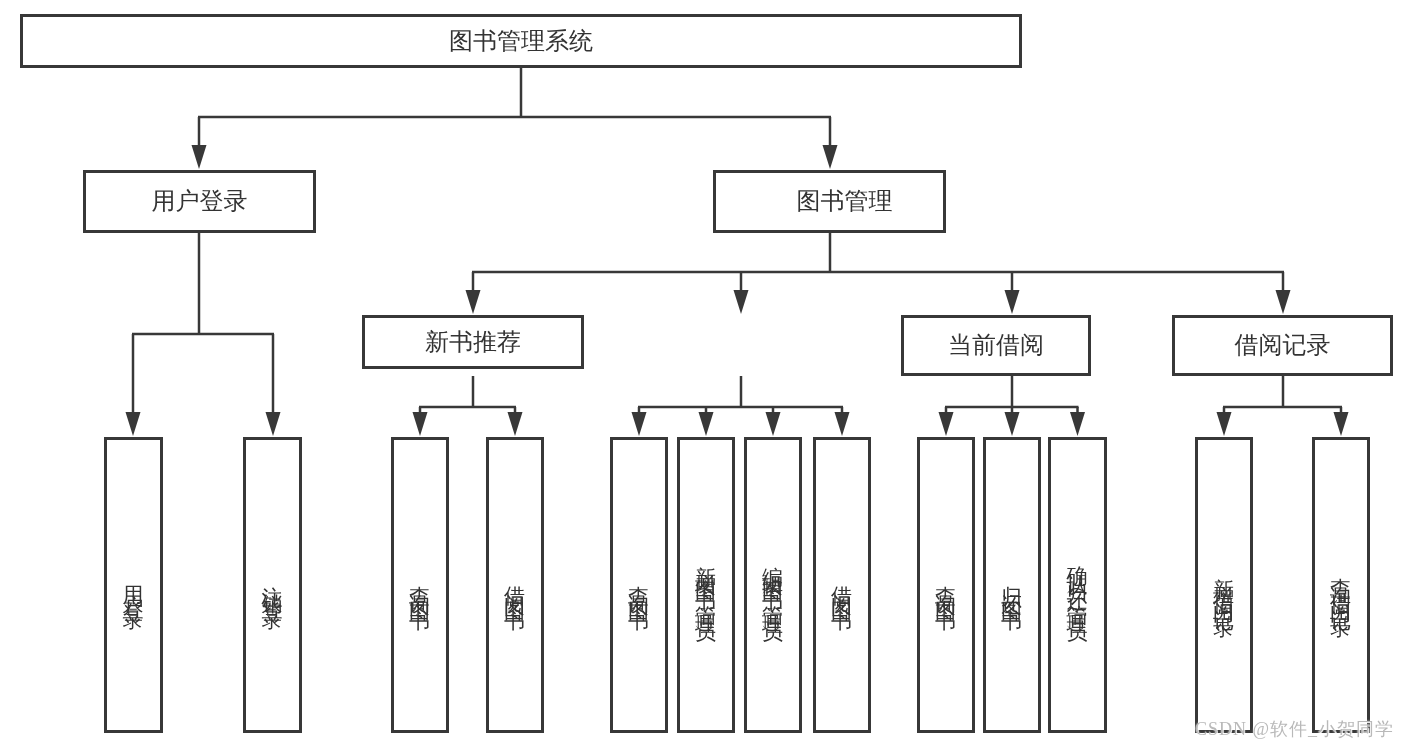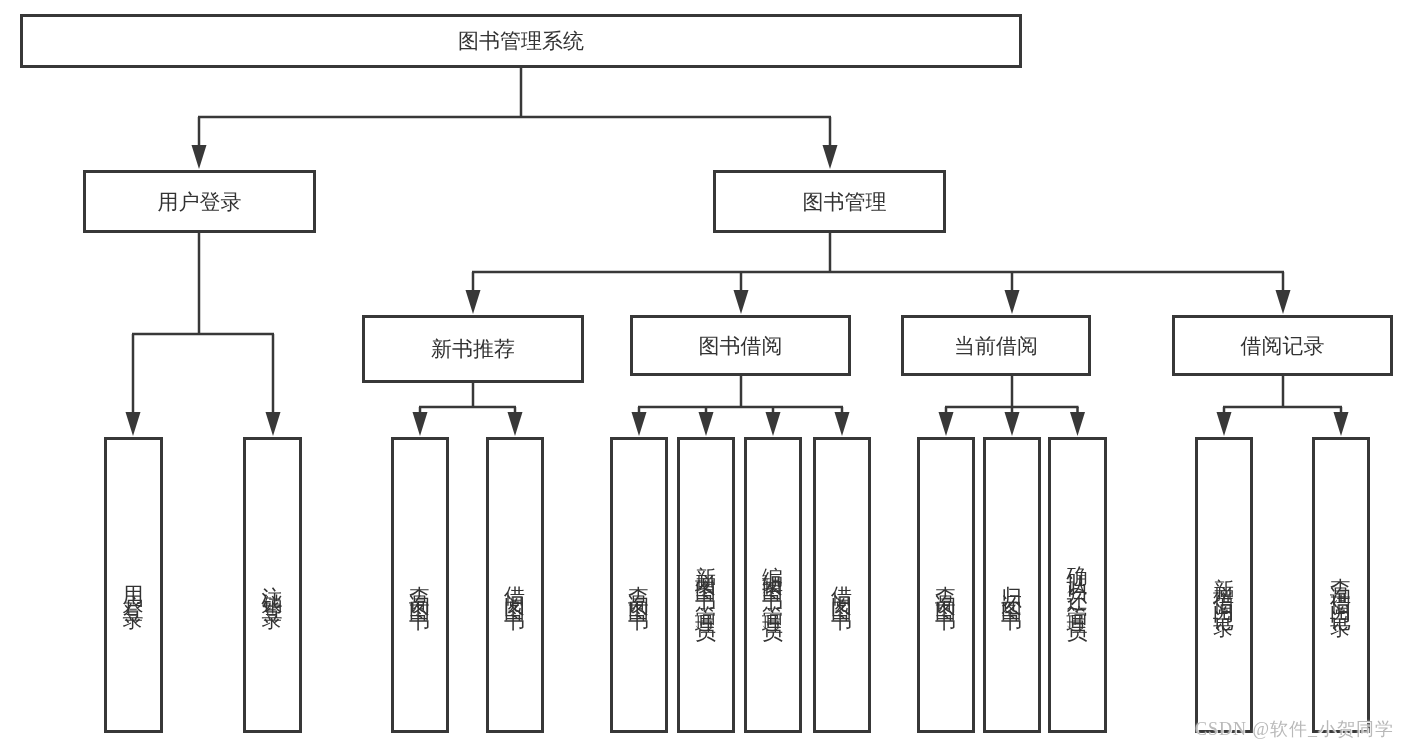--- a/index.html
+++ b/index.html
@@ -24,35 +24,35 @@
 
   .node {
     position: absolute;
     box-sizing: border-box;
     border: 3px solid var(--line-color, #383838);
     background: #ffffff;
     color: var(--text-color, #333333);
     display: flex;
     align-items: center;
     justify-content: center;
-    font-size: 21px;
+    font-size: 24px;
     line-height: 1.2;
     white-space: nowrap;
   }
   .node.leaf {
     writing-mode: vertical-rl;
     text-orientation: mixed;
     letter-spacing: 8px;
     font-size: 21px;
   }
   
   .n-root   { left: 20px;   top: 14px;  width: 1002px; height: 54px; }
   .n-login  { left: 83px;   top: 170px; width: 233px;  height: 63px; }
   .n-mgmt   { left: 713px;  top: 170px; width: 233px;  height: 63px; padding-left: 30px; }
-  .n-rec    { left: 362px;  top: 315px; width: 222px;  height: 68px; }
+  .n-rec    { left: 362px;  top: 315px; width: 222px;  height: 54px; }
   .n-borrow { left: 630px;  top: 315px; width: 221px;  height: 61px; }
   .n-cur    { left: 901px;  top: 315px; width: 190px;  height: 61px; }
   .n-hist   { left: 1172px; top: 315px; width: 221px;  height: 61px; }
   .leaf     { top: 437px; height: 296px; width: 59px; }
   .l1  { left: 104px; }
   .l2  { left: 243px; }
   .l3  { left: 391px; width: 58px; }
   .l4  { left: 486px; width: 58px; }
   .l5  { left: 610px; width: 58px; }
   .l6  { left: 677px; width: 58px; }
@@ -157,21 +157,20 @@
       <polygon class="c-arrow" points="1341,436 1333.5,412 1348.5,412"></polygon>
     </g>
   </svg>
 
   <div class="node n-root">图书管理系统</div>
 
   <div class="node n-login">用户登录</div>
   <div class="node n-mgmt">图书管理</div>
 
   <div class="node n-rec">新书推荐</div>
-  <div class="node n-borrow">图书借阅</div>
   <div class="node n-cur">当前借阅</div>
   <div class="node n-hist">借阅记录</div>
 
   <div class="node leaf l1">用户登录</div>
   <div class="node leaf l2">注销登录</div>
 
   <div class="node leaf l3">查询图书</div>
   <div class="node leaf l4">借阅图书</div>
 
   <div class="node leaf l5">查询图书</div>

